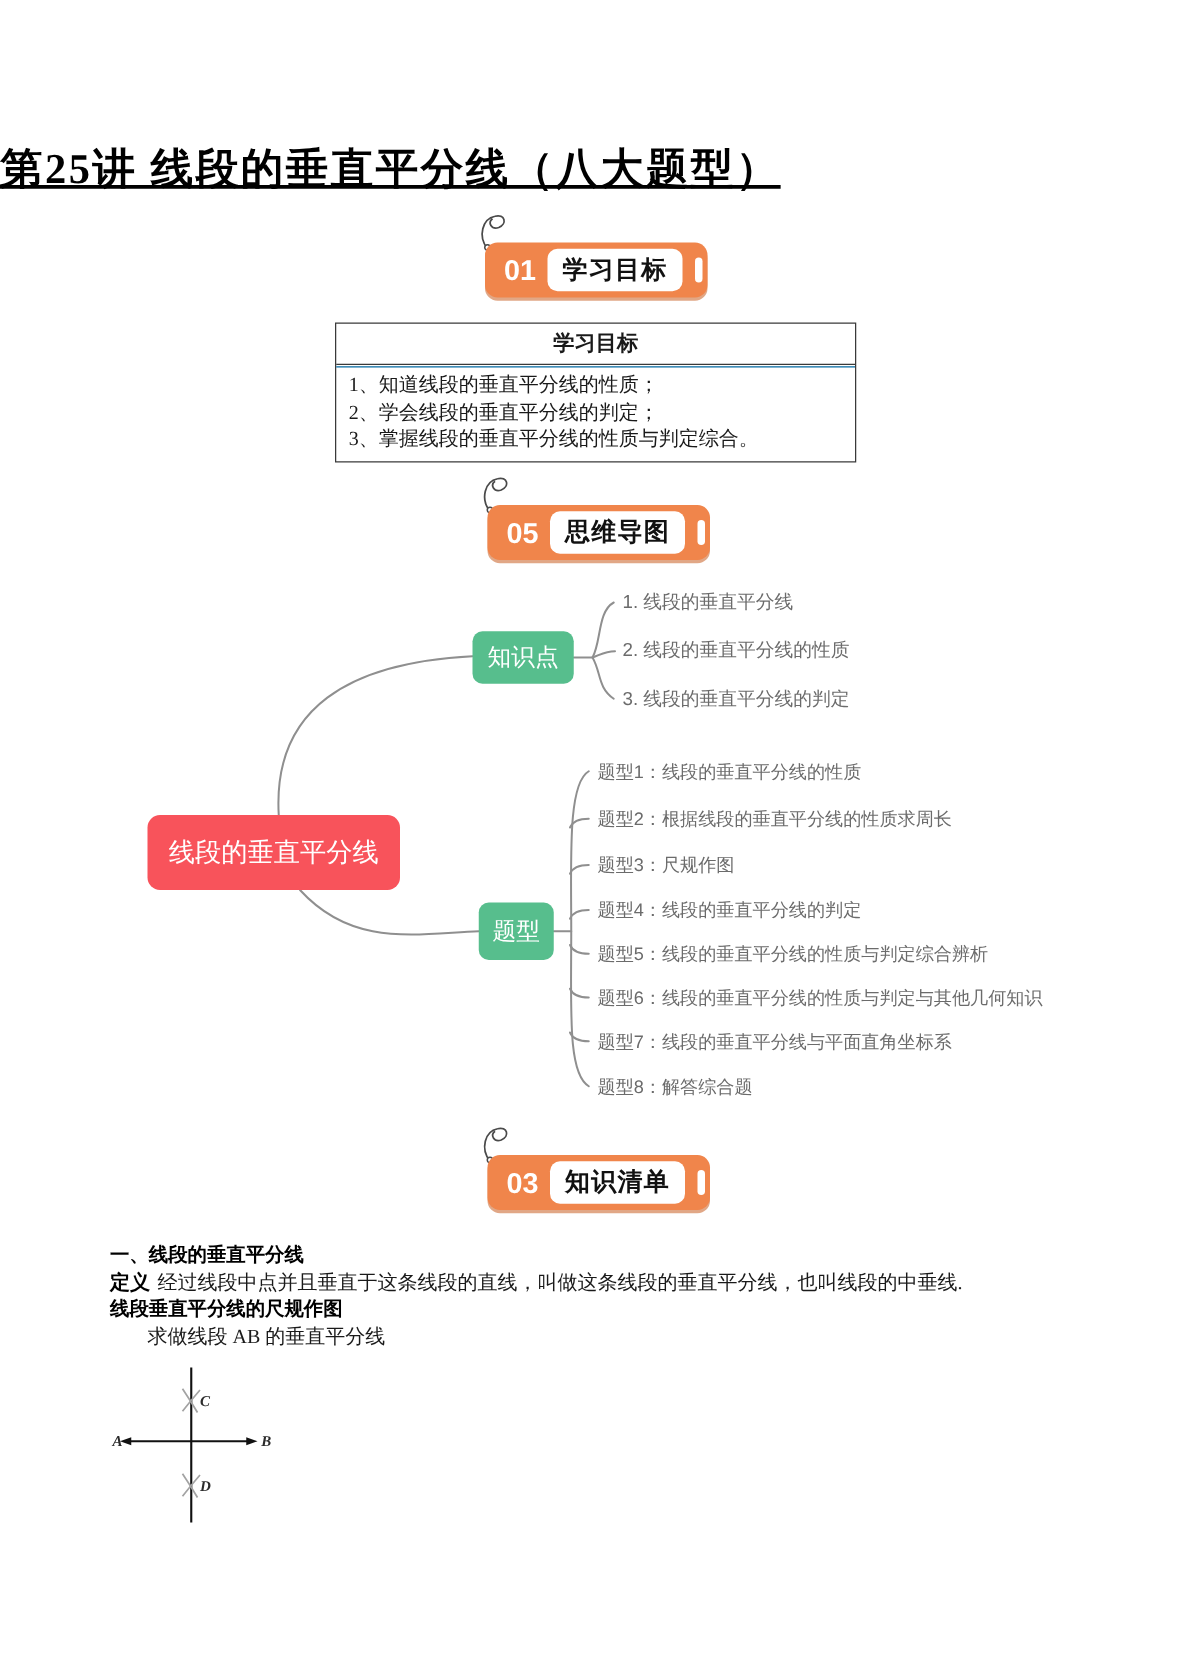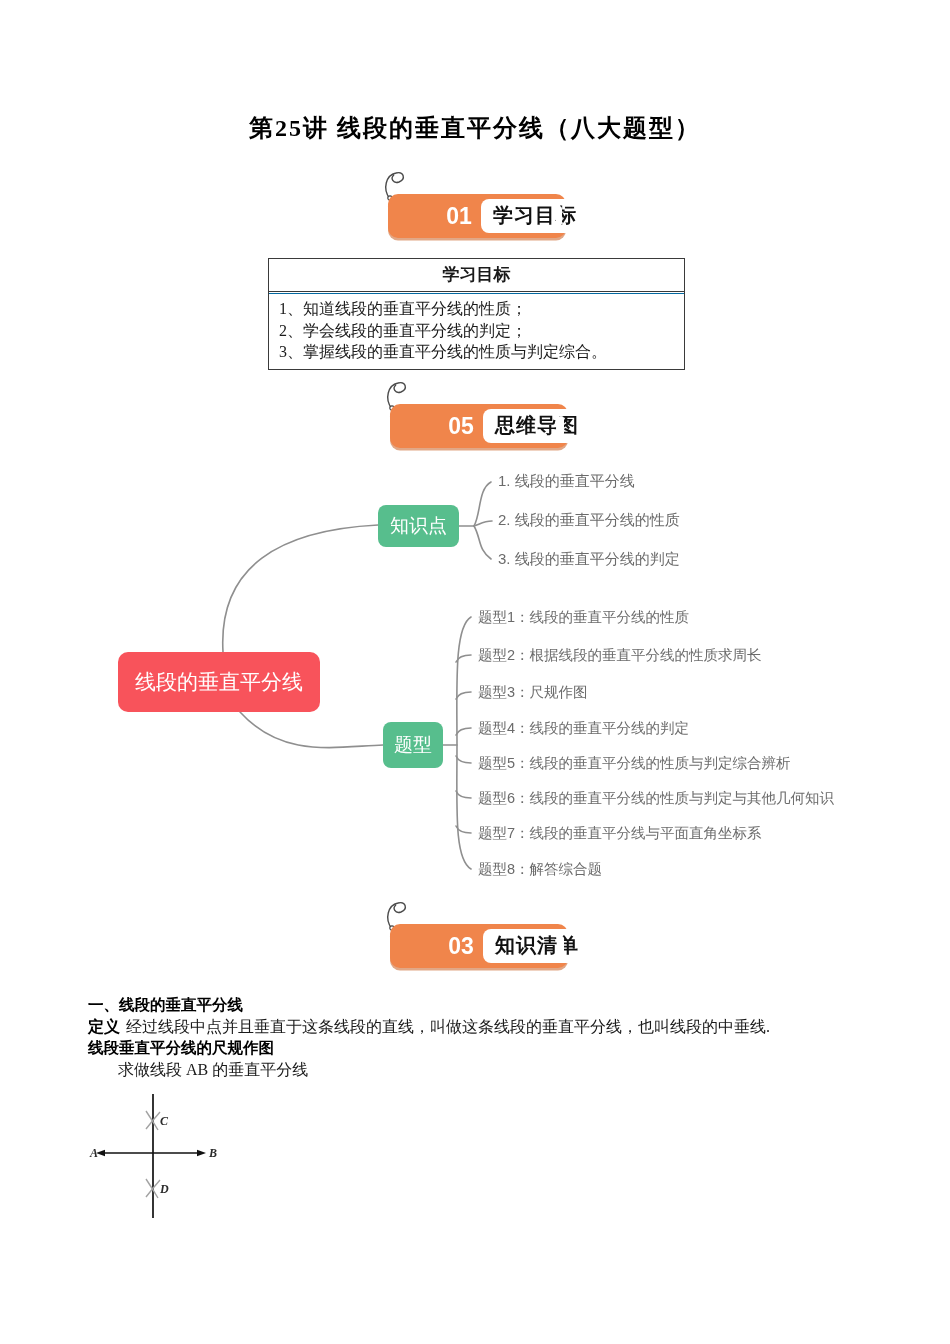--- a/index.html
+++ b/index.html
@@ -20,42 +20,41 @@
   .page{
     position:relative;
     width:950px;height:1344px;
     margin:0 auto;
     background:#fff;
     overflow:hidden;
   }
   
   .doc-title{
     position:absolute;top:112px;left:0;width:100%;
-    text-align:center;
-    font-size:24px;font-weight:bold;
+    font-size:34px;font-weight:bold;
     letter-spacing:2px;
     color:#000;
+    text-decoration:underline;
   }
   
   .badge{position:absolute;width:178px;height:44px;}
   .badge-outer{
     position:relative;
     width:100%;height:100%;
     background:var(--accent-orange);
     border-radius:10px;
     display:flex;align-items:center;
     padding-left:8px;
     box-shadow:0 2.5px 0 rgba(200,95,35,.55);
     font-family:"Liberation Sans","DejaVu Sans",sans-serif;
   }
   .badge-num{
     width:40px;text-align:center;
     color:#fff;font-size:23px;font-weight:bold;
     flex:0 0 auto;
-    margin-left:43px;
   }
   .badge-label{
     background:#fff;border-radius:8px;
     margin-left:2px;
     padding:3px 12px 4px 12px;
     font-size:20px;font-weight:bold;color:#111;
     letter-spacing:1px;
     white-space:nowrap;
   }
   .badge-notch{

